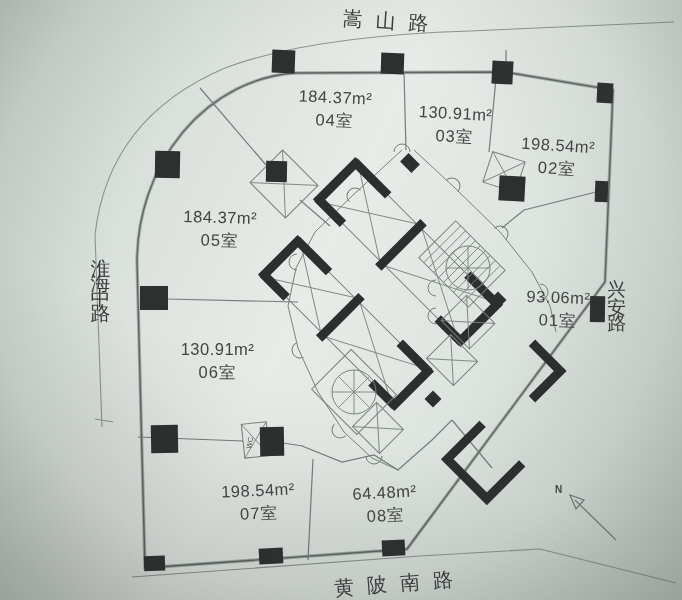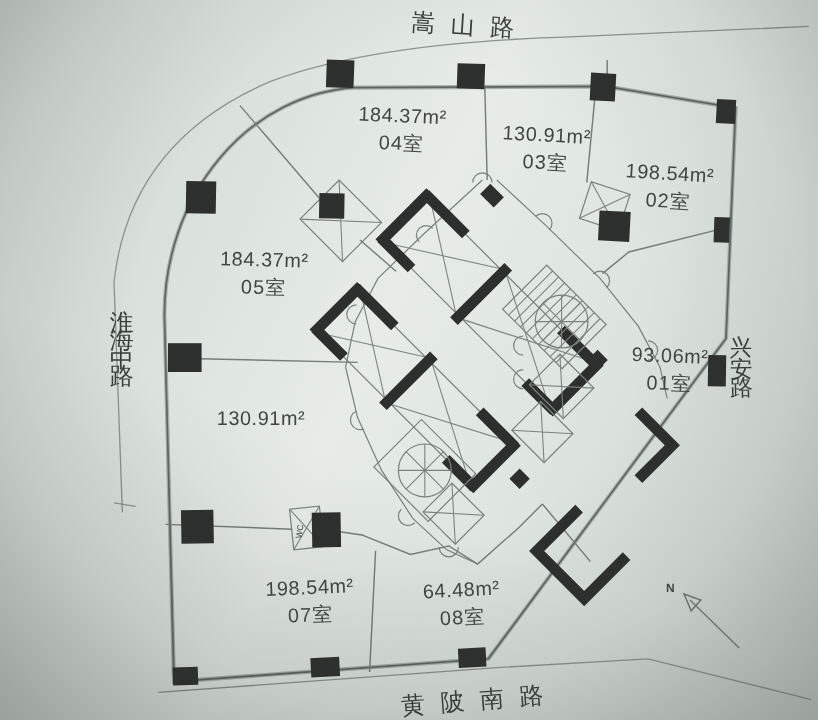--- a/index.html
+++ b/index.html
@@ -208,20 +208,21 @@
   <div class="lbl" style="left:160px;top:206px;width:120px;transform:rotate(1.5deg);">
     <div class="area">184.37m²</div>
     <div class="rname">05室</div>
   </div>
   <div class="lbl" style="left:508px;top:286px;width:100px;transform:rotate(2deg);">
     <div class="area">93.06m²</div>
     <div class="rname">01室</div>
   </div>
   <div class="lbl" style="left:155px;top:338px;width:125px;">
     <div class="area">130.91m²</div>
+    <div class="rname">06室</div>
   </div>
   <div class="lbl" style="left:196px;top:479px;width:125px;transform:rotate(-2.5deg);">
     <div class="area">198.54m²</div>
     <div class="rname">07室</div>
   </div>
   <div class="lbl" style="left:330px;top:481px;width:110px;transform:rotate(-3deg);">
     <div class="area">64.48m²</div>
     <div class="rname">08室</div>
   </div>
 

